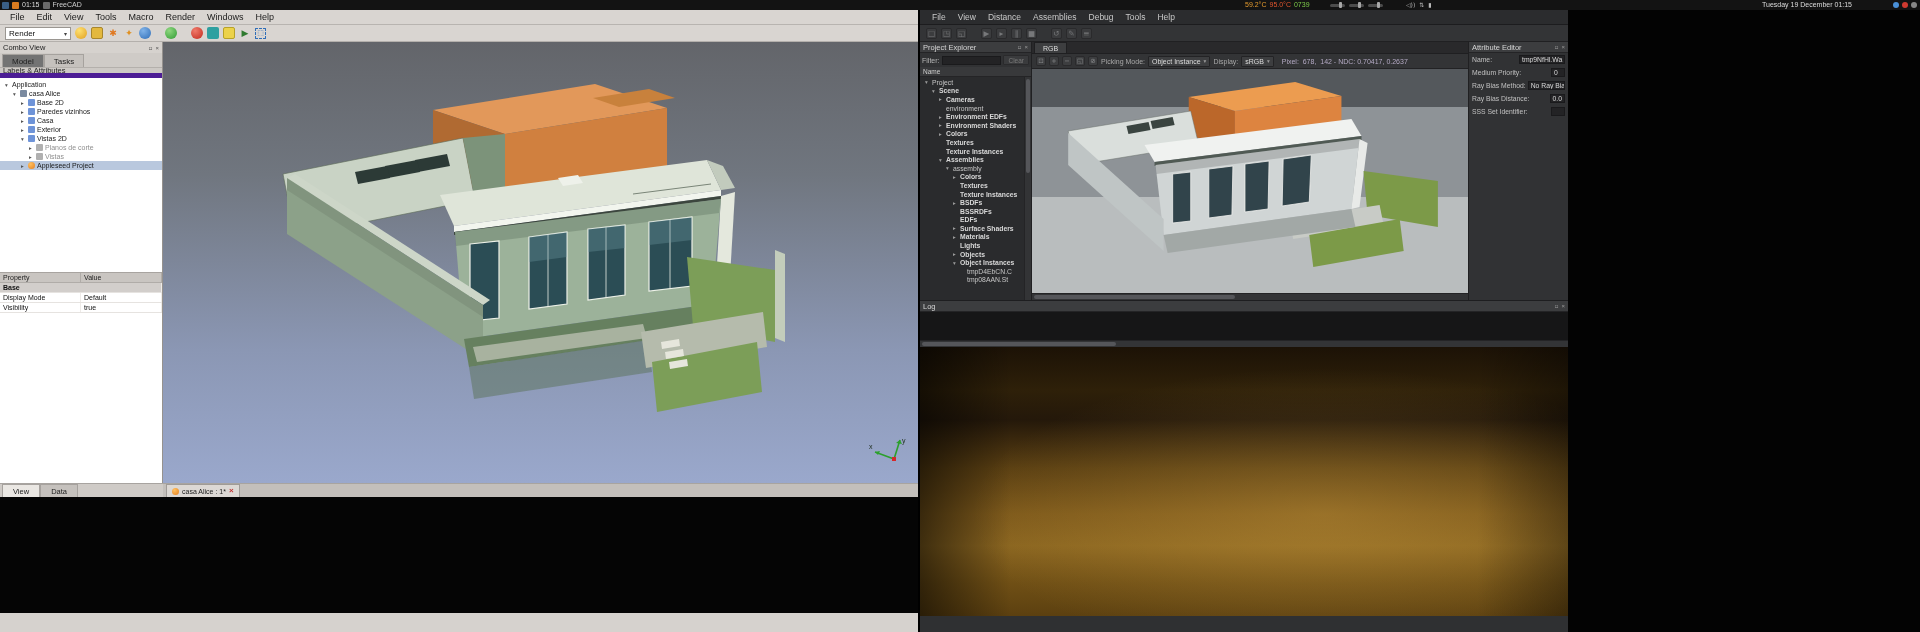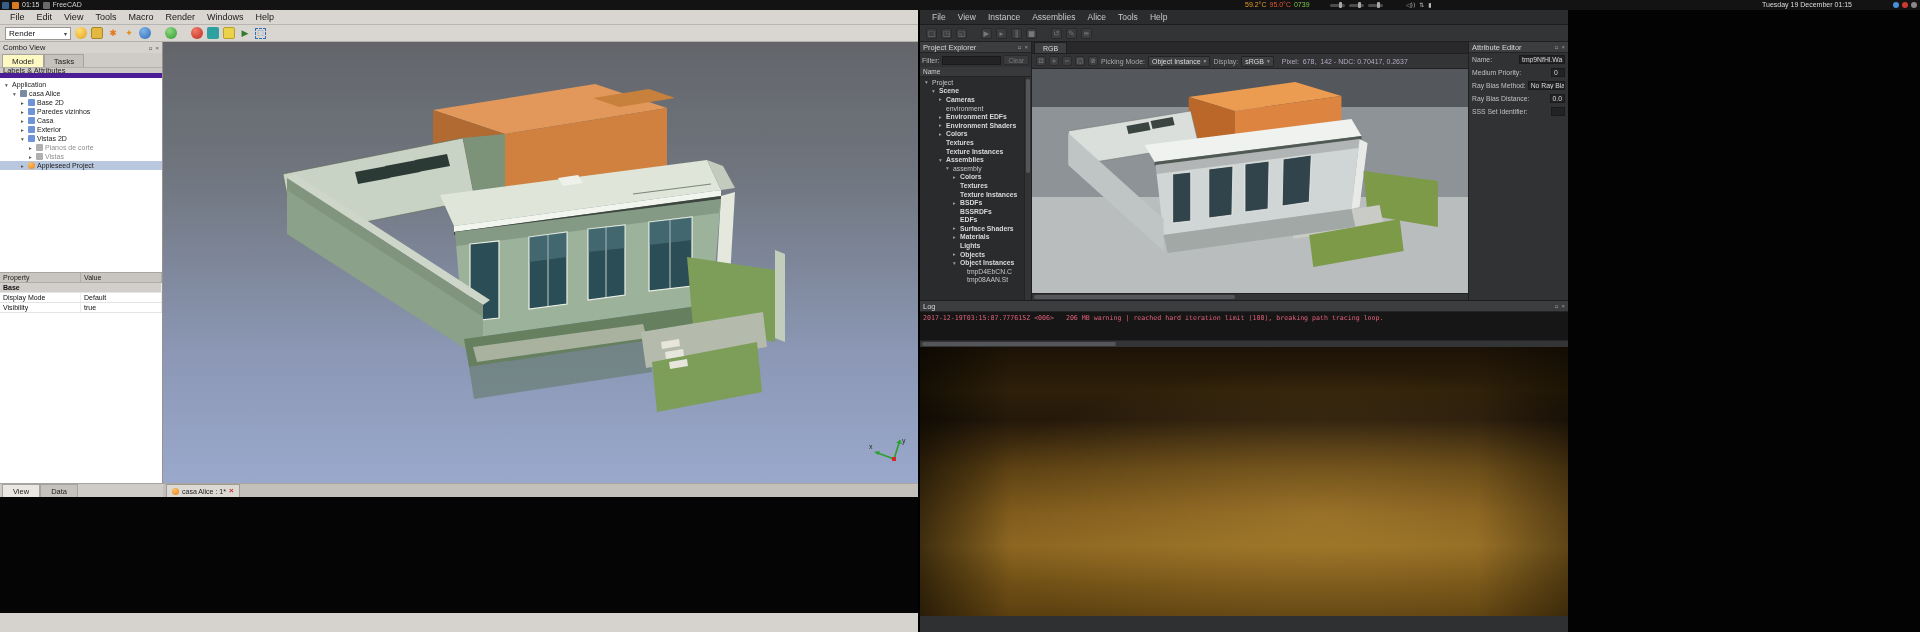--- a/index.html
+++ b/index.html
@@ -50,21 +50,21 @@
   .ico-play{color:#2f7a2f;}
   .ico-select{color:#2e6db8;border:1px dashed #2e6db8;border-radius:1px;width:11px;height:11px;font-size:7px;}
   .gap6{width:6px;}
 
   .fc-main{display:flex;height:441px;}
   .fc-sidebar{width:163px;background:#d6d2ce;border-right:1px solid #96928e;display:flex;flex-direction:column;}
   .fc-panel-title{height:11px;font-size:7.5px;color:#222;display:flex;align-items:center;padding:0 3px;gap:28px;}
   .win-btns{margin-left:auto;display:flex;gap:3px;font-size:6px;color:#555;line-height:6px;}
   .fc-tabs{height:14px;display:flex;font-size:8px;color:#222;background:#cfcbc7;align-items:flex-end;padding-left:2px;}
   .fc-tab{height:13px;padding:0 9px;background:#c5c1bd;border:1px solid #a6a29e;border-bottom:none;display:flex;align-items:center;}
-  .fc-tab.active{background:#fef9c3;}
+  .fc-tab.active{background:#737373;}
   .fc-section-header{height:11px;background:#cdc9c5;border-top:1px solid #b4b0ac;border-bottom:5px solid #4c1d95;
     font-size:7.5px;color:#222;display:flex;align-items:center;padding-left:3px;}
   .fc-tree{background:#ffffff;height:194px;font-size:7px;color:#1a1a1a;overflow:hidden;padding-top:2px;}
   .tree-row{height:9px;display:flex;align-items:center;gap:2px;white-space:nowrap;cursor:default;}
   .tree-row.selected{background:#b9c8de;}
   .tree-row.dim .tlabel{color:#8f8f8f;}
   .arrow{width:7px;font-size:5.5px;color:#555;text-align:center;flex:none;font-family:"DejaVu Sans",sans-serif;}
   .arrow.open::before{content:"▾";}
   .arrow.closed::before{content:"▸";}
   .ticon{width:7px;height:7px;border-radius:1px;flex:none;}
@@ -423,23 +423,23 @@
       <div class="fc-below"></div>
     </div>
 
     <div class="divider"></div>
 
     <div class="appleseed">
 
       <div class="as-menubar" id="as-menu">
           <span class="menu-item">File</span>
           <span class="menu-item">View</span>
-          <span class="menu-item">Instance</span>
+          <span class="menu-item">Distance</span>
           <span class="menu-item">Assemblies</span>
-          <span class="menu-item">Alice</span>
+          <span class="menu-item">Debug</span>
           <span class="menu-item">Tools</span>
           <span class="menu-item">Help</span>
         </div>
 
       <div class="as-toolbar">
         <span class="as-tbico">□</span>
         <span class="as-tbico">◳</span>
         <span class="as-tbico">◱</span>
         <span class="gap6"></span>
         <span class="as-tbico">▶</span>
@@ -665,21 +665,20 @@
 
       <div class="as-log">
         <div class="as-panel-title">
           <span>Log</span>
           <span class="win-btns">
             <span class="glyph">▫</span>
             <span>×</span>
           </span>
         </div>
         <div class="log-body">
-          <div class="log-line log-warn">2017-12-19T03:15:07.777615Z &lt;006&gt;   206 MB warning | reached hard iteration limit (100), breaking path tracing loop.</div>
         </div>
         <div class="hscroll">
             <div class="thumb" style="width:30%"></div>
           </div>
       </div>
 
 
       <div class="as-brown"></div>
     </div>
 

